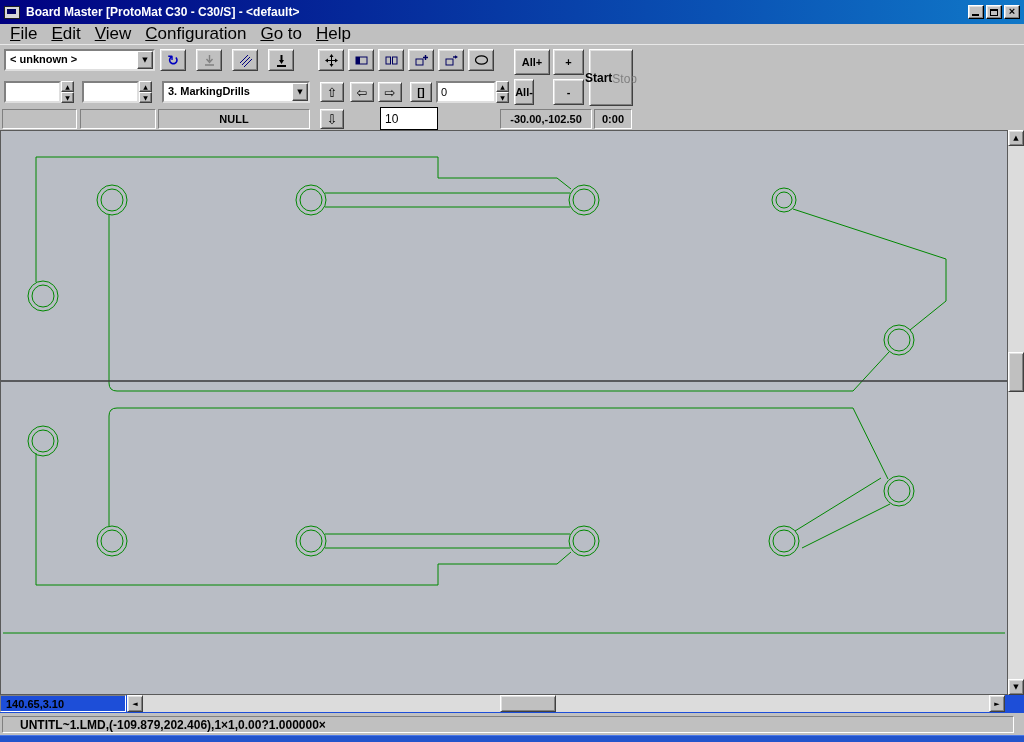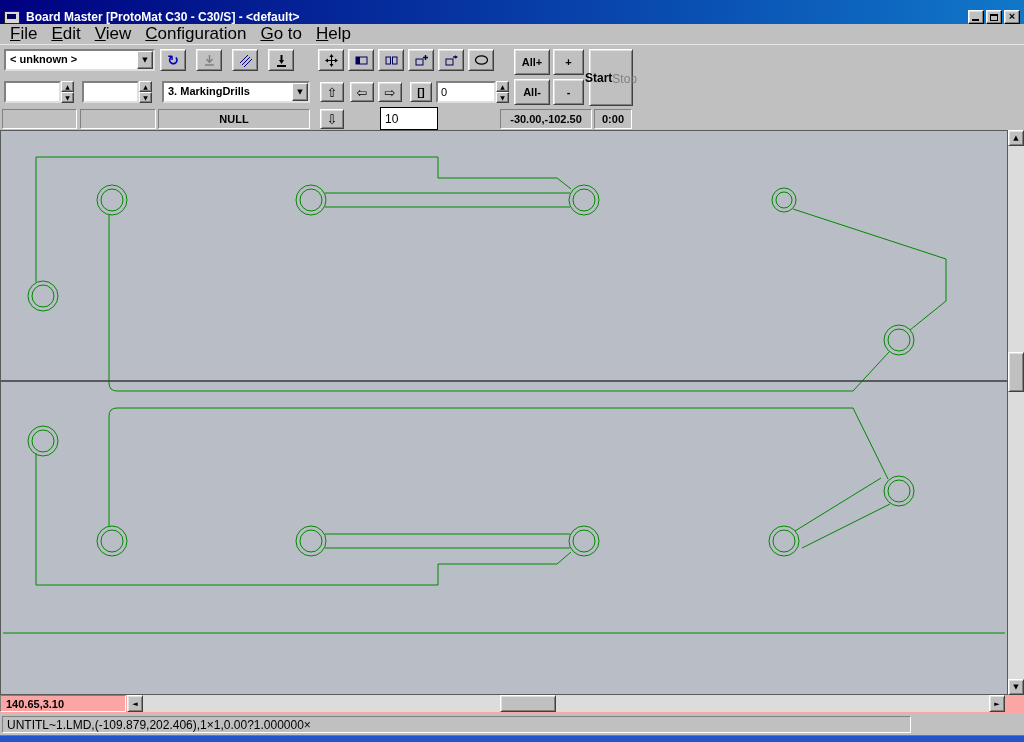--- a/index.html
+++ b/index.html
@@ -3,21 +3,21 @@
 <meta charset="utf-8">
 <style>
   * { box-sizing: border-box; margin:0; padding:0; }
   body { font-family:"Liberation Sans",sans-serif; background:#000; }
   .screen { position:relative; width:1024px; height:742px; background:#c0c0c0; overflow:hidden; font-size:11px; color:#000; }
   .abs { position:absolute; }
 
   
   .titlebar { position:absolute; left:0; top:0; width:1024px; height:24px;
     background:linear-gradient(90deg,#000080 0%,#0a52b4 70%,#1078c8 100%);
-    display:flex; align-items:flex-end; padding:0 4px; }
+    display:flex; align-items:center; padding:0 4px; }
   .app-icon { width:16px; height:13px; background:#d8d8d8; border:1px solid #202020; position:relative; flex:none; }
   .app-icon::after { content:""; position:absolute; left:2px; top:2px; width:9px; height:5px; background:#000060; }
   .title-text { color:#fff; font-weight:bold; font-size:12px; margin-left:6px; white-space:nowrap; }
   .win-btns { margin-left:auto; display:flex; gap:2px; }
   .win-btn { width:16px; height:14px; background:#c0c0c0; border:1px solid; border-color:#ffffff #000000 #000000 #ffffff;
     box-shadow: inset -1px -1px 0 #808080, inset 1px 1px 0 #dfdfdf;
     display:flex; align-items:center; justify-content:center; font-size:10px; line-height:1; position:relative; }
   .min-glyph { position:absolute; left:3px; bottom:2px; width:7px; height:2px; background:#000; }
   .max-glyph { width:8px; height:7px; border:1px solid #000; border-top:2px solid #000; }
   .close-glyph { font-weight:bold; font-size:11px; margin-top:-1px; }
@@ -47,31 +47,31 @@
   .startstop { position:absolute; flex-direction:row; }
   .startstop .start { font-weight:bold; font-size:12px; }
   .startstop .stop { font-weight:normal; font-size:12px; color:#808080; margin-top:2px; }
 
   
   .pcb-canvas { position:absolute; left:0; top:130px; width:1008px; height:565px; border:1px solid #5a5a5a; }
   .pcb-canvas svg { display:block; }
 
   
   .vscroll { position:absolute; left:1008px; top:130px; width:16px; height:565px; background:#dcdcdc; }
-  .hscroll-row { position:absolute; left:0; top:695px; width:1024px; height:18px; background:#fca5a5; }
+  .hscroll-row { position:absolute; left:0; top:695px; width:1024px; height:18px; background:#1d4ed8; }
   .scroll-btn { position:absolute; background:#c0c0c0; border:1px solid; border-color:#ffffff #404040 #404040 #ffffff;
     box-shadow: inset 1px 1px 0 #dfdfdf, inset -1px -1px 0 #808080; display:flex; align-items:center; justify-content:center;
     font-size:7px; color:#000; }
   .thumb { position:absolute; background:#c0c0c0; border:1px solid; border-color:#ffffff #404040 #404040 #ffffff;
     box-shadow: inset 1px 1px 0 #dfdfdf, inset -1px -1px 0 #808080; }
   .htrack { position:absolute; left:143px; top:0; width:846px; height:17px; background:#dcdcdc; }
 
   
   .statusbar { position:absolute; left:0; top:713px; width:1024px; height:22px; background:#c0c0c0; }
-  .status-panel { position:absolute; left:2px; top:3px; width:909px; height:17px; padding-left:4px; font-size:12px; }
+  .status-panel { position:absolute; left:2px; top:3px; width:1012px; height:17px; padding-left:17px; font-size:12px;font-weight:bold; }
   .taskbar-edge { position:absolute; left:0; top:735px; width:1024px; height:7px; background:#2254cc; border-top:1px solid #4a78e8; }
 </style>
 </head>
 <body>
 
 <div class="screen">
 
   <div class="titlebar">
     <span class="app-icon"></span>
     <span class="title-text">Board Master [ProtoMat C30 - C30/S] - &lt;default&gt;</span>
@@ -202,21 +202,21 @@
     <button class="btn abs g" style="left:350px;top:37px;width:24px;height:20px;font-size:13px;">⇦</button>
     <button class="btn abs g" style="left:378px;top:37px;width:24px;height:20px;font-size:13px;">⇨</button>
     <button class="btn abs bold" style="left:410px;top:37px;width:22px;height:20px;">[]</button>
 
     <input class="field abs" style="left: 436px; top: 36px; width: 60px; height: 22px;" value="0">
     <div class="spinner" style="left:496px;top:36px;width:13px;height:22px;">
       <span class="spin-btn g">▲</span>
       <span class="spin-btn g">▼</span>
     </div>
 
-    <button class="btn abs bold" style="left:514px;top:34px;width:36px;height:26px;">All-</button>
+    <button class="btn abs bold" style="left:514px;top:34px;width:20px;height:26px;">All-</button>
     <button class="btn abs bold" style="left:553px;top:34px;width:31px;height:26px;">-</button>
 
     <div class="sunken abs" style="left:2px;top:64px;width:75px;height:20px;"></div>
     <div class="sunken abs" style="left:80px;top:64px;width:76px;height:20px;"></div>
     <div class="sunken abs cell" style="left:158px;top:64px;width:152px;height:20px;">NULL</div>
 
     <button class="btn abs g" style="left:320px;top:64px;width:24px;height:20px;font-size:13px;">⇩</button>
     <input class="abs" style="left: 336px; top: 62px; width: 58px; height: 23px; background: rgb(255, 255, 255); border: 1px solid rgb(0, 0, 0); font-size: 12px; padding: 1px 4px; font-family: inherit; margin-left: 44px;" value="10">
 
     <div class="sunken abs cell" style="left:500px;top:64px;width:92px;height:20px;">-30.00,-102.50</div>

